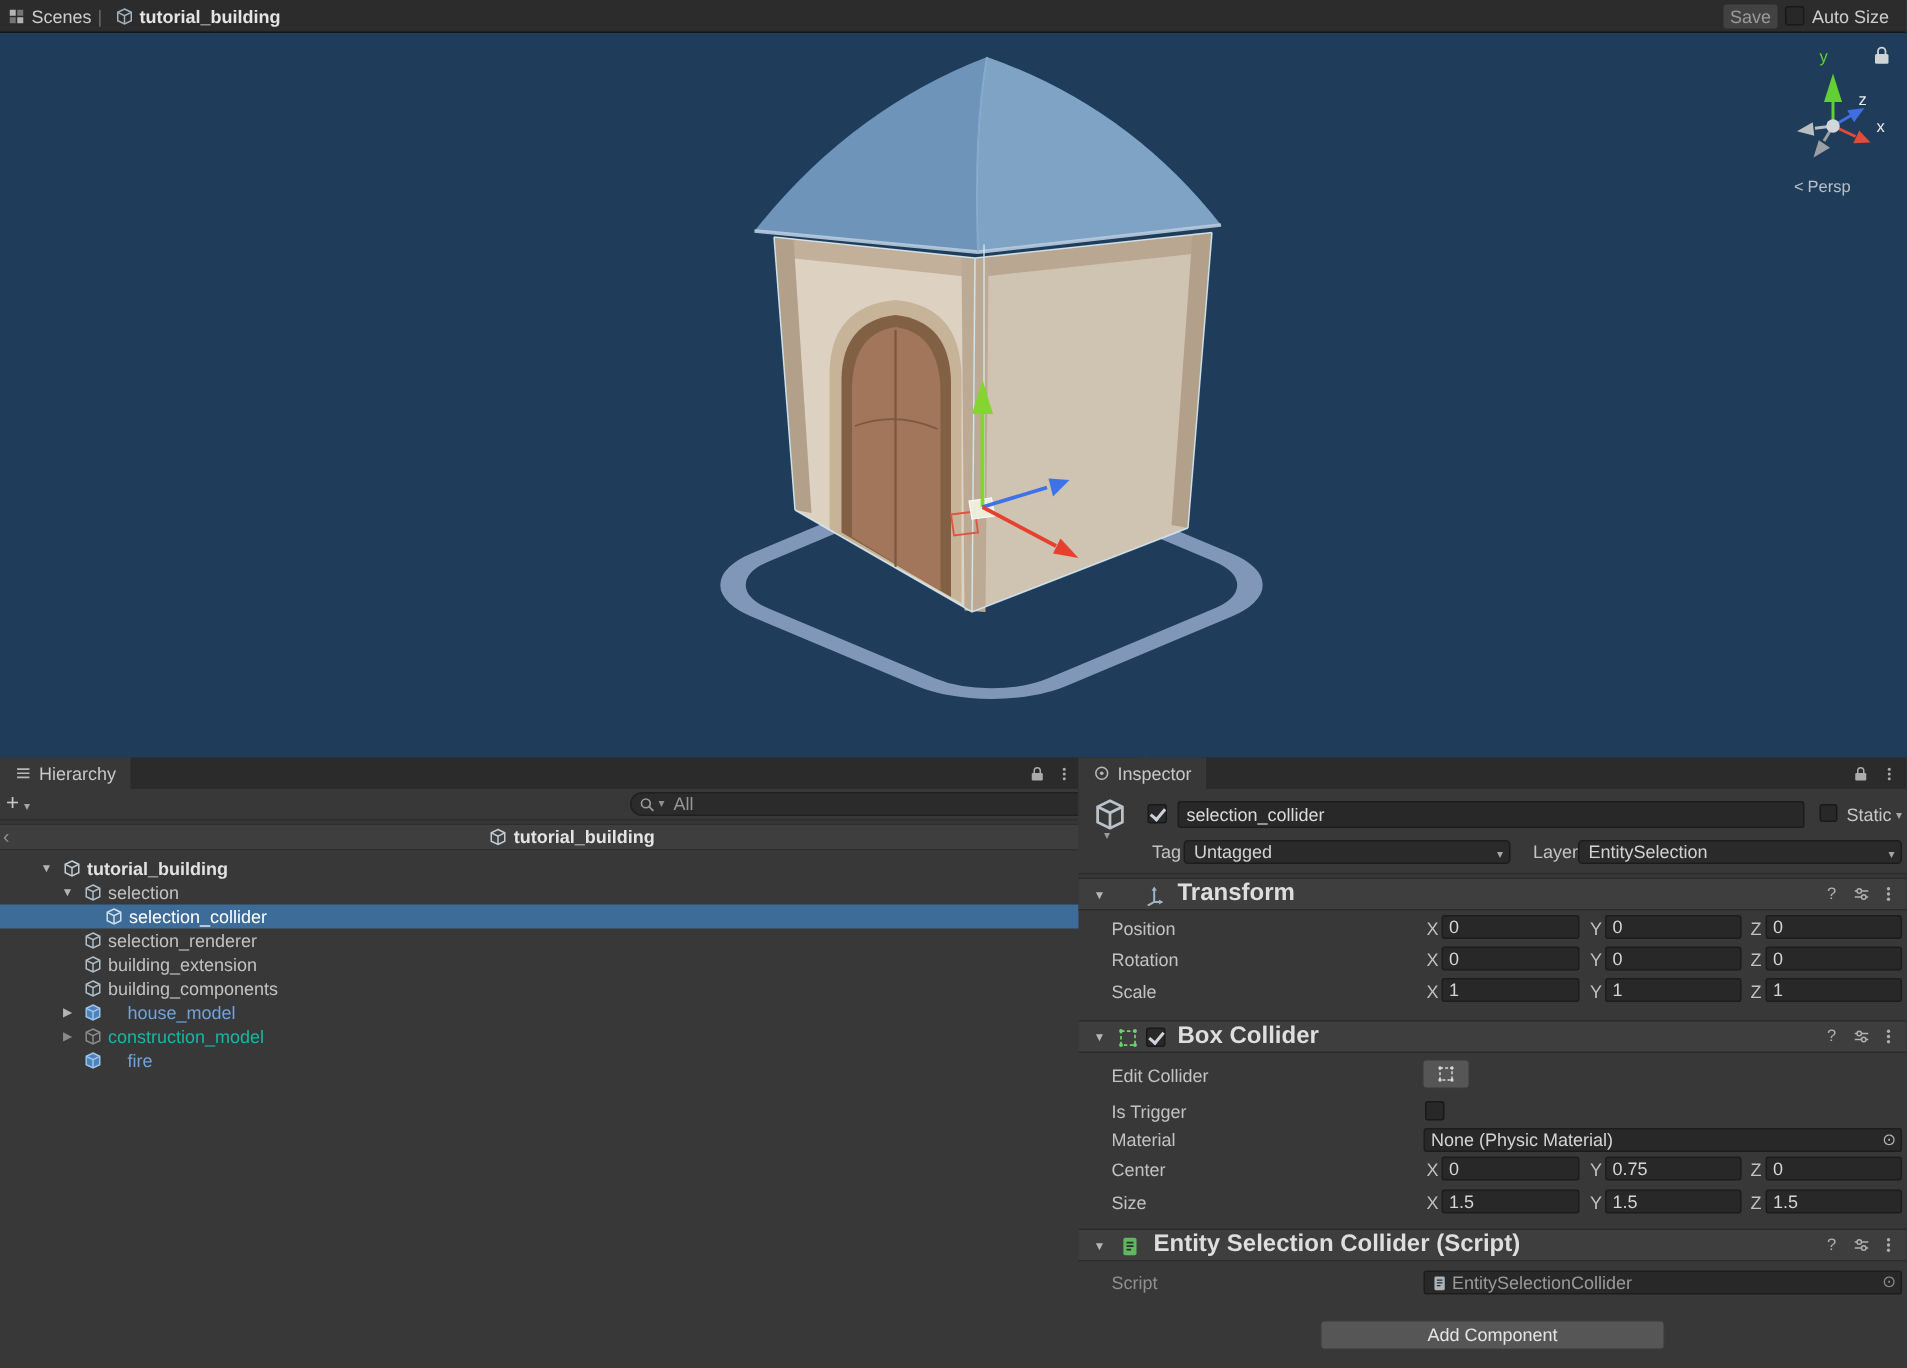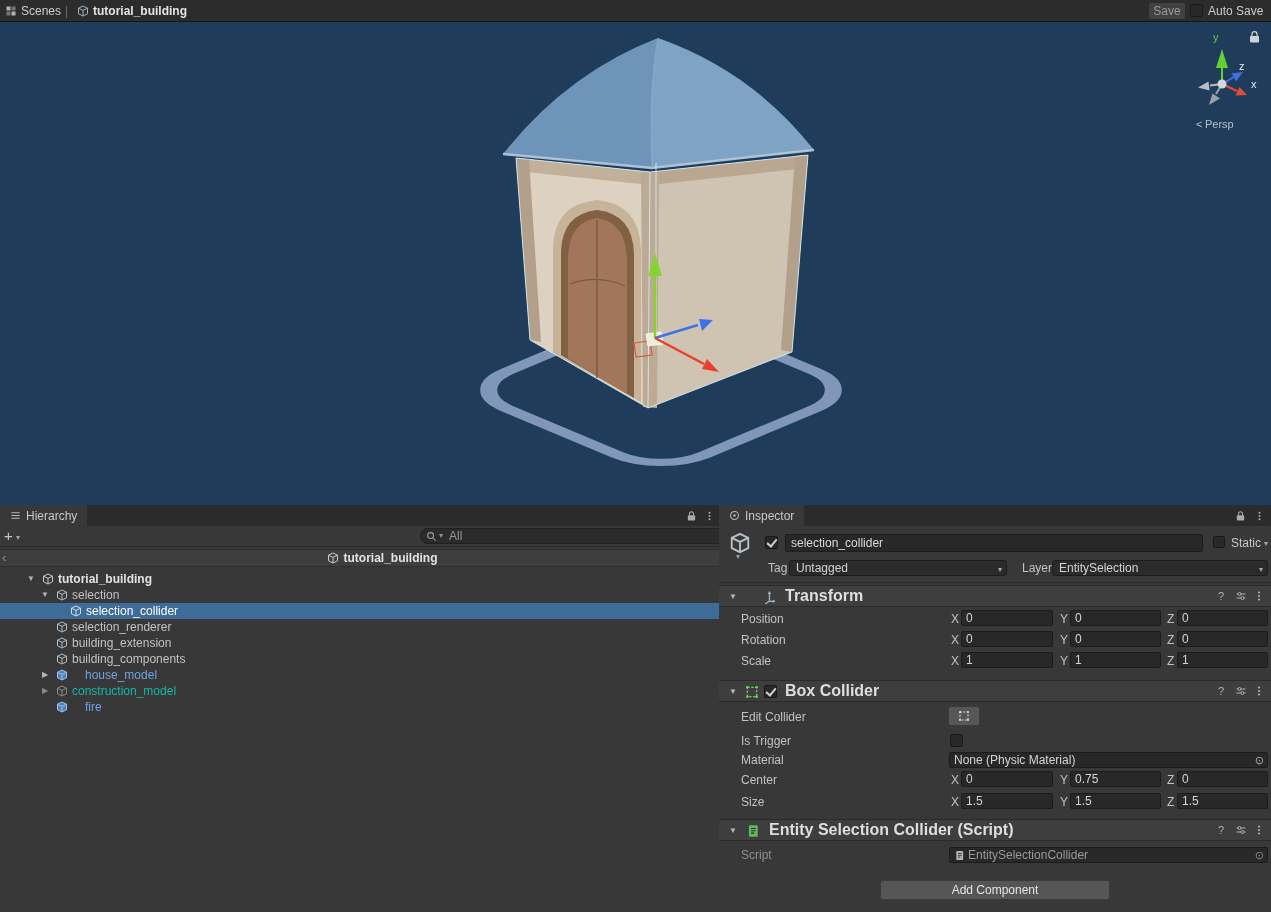--- a/index.html
+++ b/index.html
@@ -23,21 +23,21 @@
   #topbar .abs{position:absolute;}
   .tb-text{color:#cdcdcd;line-height:22px;}
   .tb-text.bold{color:#e4e4e4;font-weight:bold;}
   .tb-sep{color:#6a6a6a;line-height:22px;}
   .save-btn{position:absolute;left:1149px;top:3px;width:36px;height:16px;line-height:16px;text-align:center;background:#424242;color:#9b9b9b;border-radius:2px;font-size:12px;}
   
   #scene{position:absolute;top:22px;left:0;width:1271px;height:483px;background:#1f3c5a;}
   #scene svg{display:block;}
   .gz-label{font-size:11px;font-family:"Liberation Sans",sans-serif;}
   
-  #hierarchy{position:absolute;top:505px;left:0;width:765px;height:407px;background:#383838;border-right:1px solid #d946ef;box-sizing:border-box;}
+  #hierarchy{position:absolute;top:505px;left:0;width:765px;height:407px;background:#383838;border-right:3px solid #d946ef;box-sizing:border-box;}
   #inspector{position:absolute;top:505px;left:719px;width:552px;height:407px;background:#383838;}
   .tabbar{position:absolute;top:0;left:0;right:0;height:21px;background:#2b2b2b;border-bottom:1px solid #232323;display:flex;}
   .tab{display:inline-flex;align-items:center;gap:5px;padding:0 10px;height:21px;font-size:12px;color:#c8c8c8;}
   .tab.active{background:#383838;}
   .tab.inactive{color:#7dd3fc;margin-top:21px;}
   .tab-icon{width:11px;height:11px;color:#b8b8b8;}
   .bar-lock{position:absolute;top:5px;width:11px;height:12px;color:#ababab;}
   .bar-kebab{position:absolute;top:5px;width:11px;height:12px;color:#ababab;}
   
   .h-toolbar{position:absolute;top:21px;left:0;right:0;height:21px;background:#383838;border-bottom:1px solid #2d2d2d;box-sizing:border-box;}
@@ -159,21 +159,21 @@
       <use href="#icon-grid"></use>
     </svg>
   <span class="tb-text abs" style="left:21px;top:0">Scenes</span>
   <span class="tb-sep abs" style="left:65px;top:0">|</span>
   <svg class="icon12 abs" style="left:77px;top:5px;color:#9fb3c0" viewBox="0 0 12 12">
       <use href="#icon-cube"></use>
     </svg>
   <span class="tb-text bold abs" style="left:93px;top:0">tutorial_building</span>
   <div class="save-btn">Save</div>
   <span class="checkbox abs" style="left:1190px;top:4px"></span>
-  <span class="tb-text abs" style="left:1208px;top:0;position:absolute">Auto Save</span>
+  <span class="tb-text abs" style="left:1208px;top:0;position:absolute">Auto Size</span>
 </div>
 
 <div id="scene">
 <svg viewBox="0 0 1271 483" width="1271" height="483">
   <rect width="1271" height="483" fill="#1f3c5a"></rect>
 
   <g transform="translate(661,368) scale(1,0.42) rotate(45)">
     <rect x="-140" y="-140" width="280" height="280" rx="62" fill="none" stroke="#9db1d3" stroke-width="17" opacity="0.78"></rect>
   </g>
 

